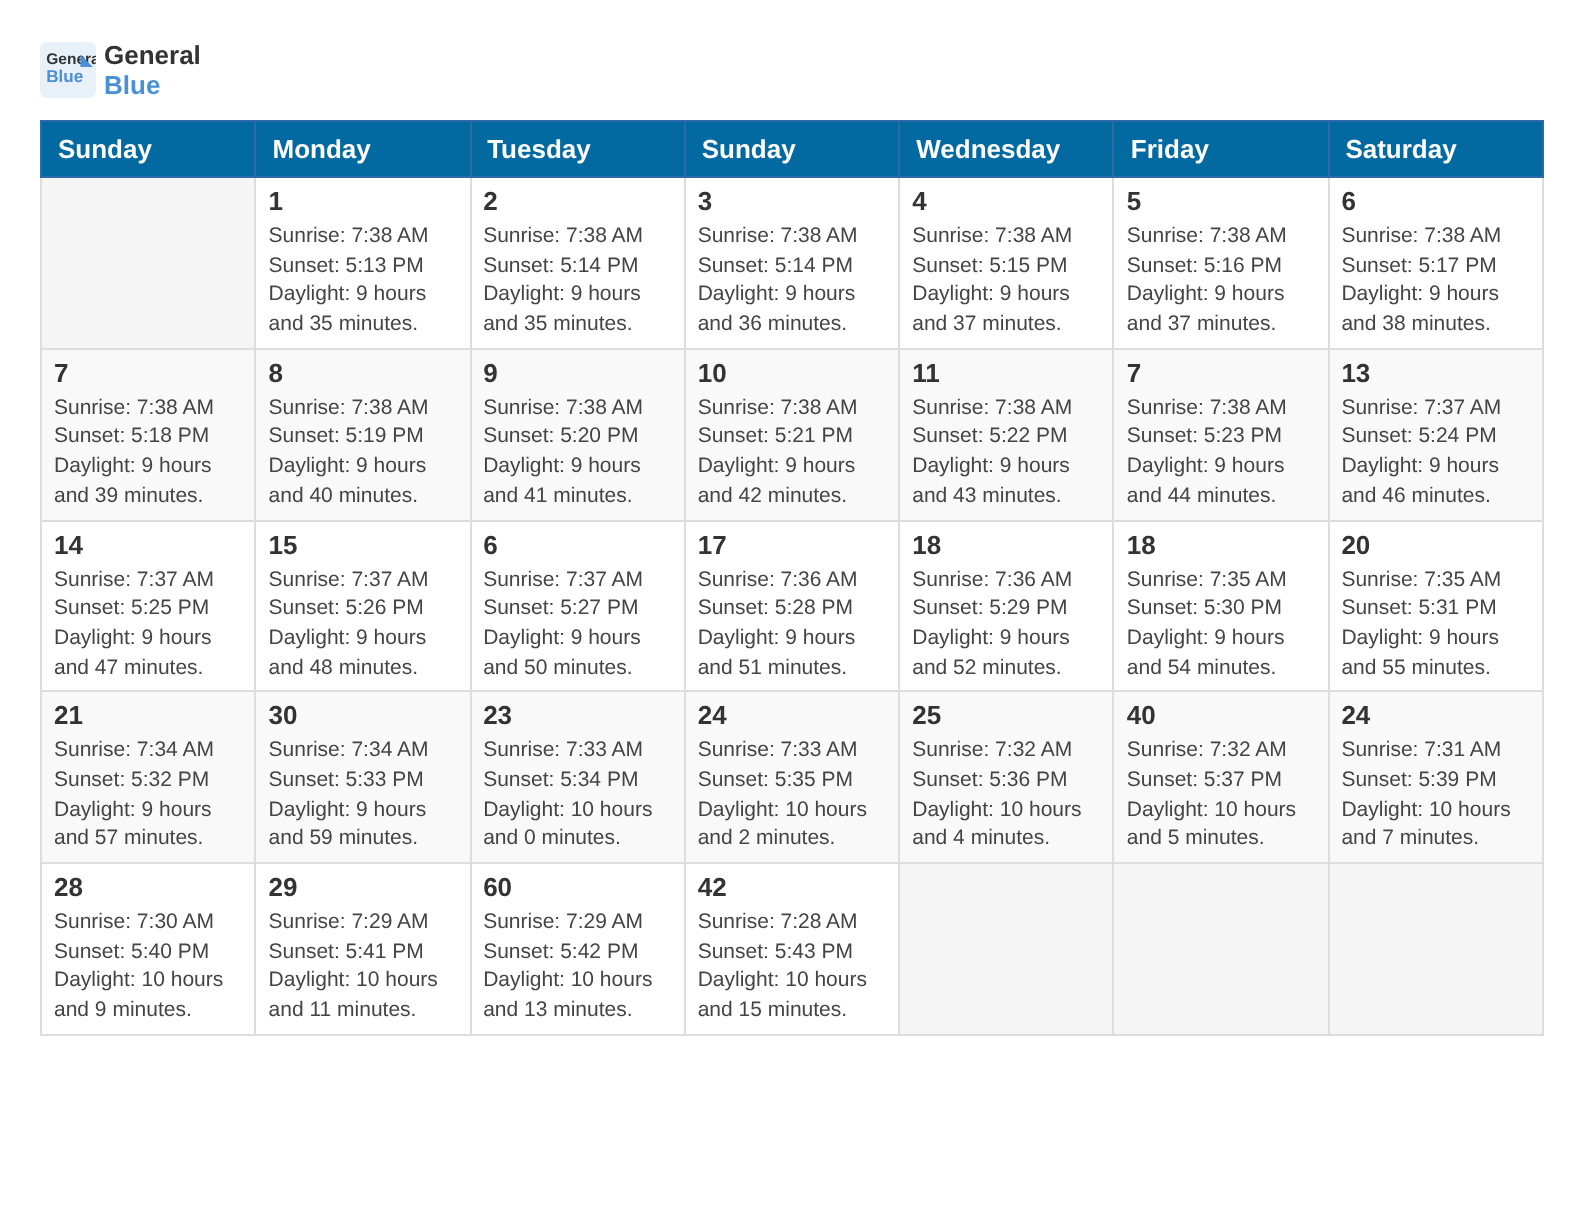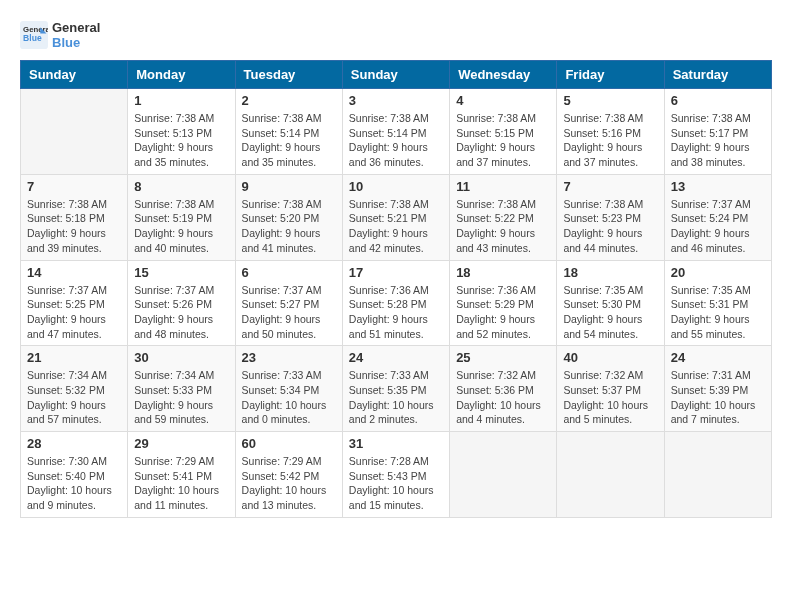--- a/index.html
+++ b/index.html
@@ -236,21 +236,21 @@
         </td>
         <td>
           <span class="day-number">29</span>
           <div class="day-info">Sunrise: 7:29 AM<br>Sunset: 5:41 PM<br>Daylight: 10 hours<br>and 11 minutes.</div>
         </td>
         <td>
           <span class="day-number">60</span>
           <div class="day-info">Sunrise: 7:29 AM<br>Sunset: 5:42 PM<br>Daylight: 10 hours<br>and 13 minutes.</div>
         </td>
         <td>
-          <span class="day-number">31</span>
+          <span class="day-number">42</span>
           <div class="day-info">Sunrise: 7:28 AM<br>Sunset: 5:43 PM<br>Daylight: 10 hours<br>and 15 minutes.</div>
         </td>
         <td class="empty-cell"></td>
         <td class="empty-cell"></td>
         <td class="empty-cell"></td>
       </tr>
     </tbody>
 </table>
 
 </body></html>

